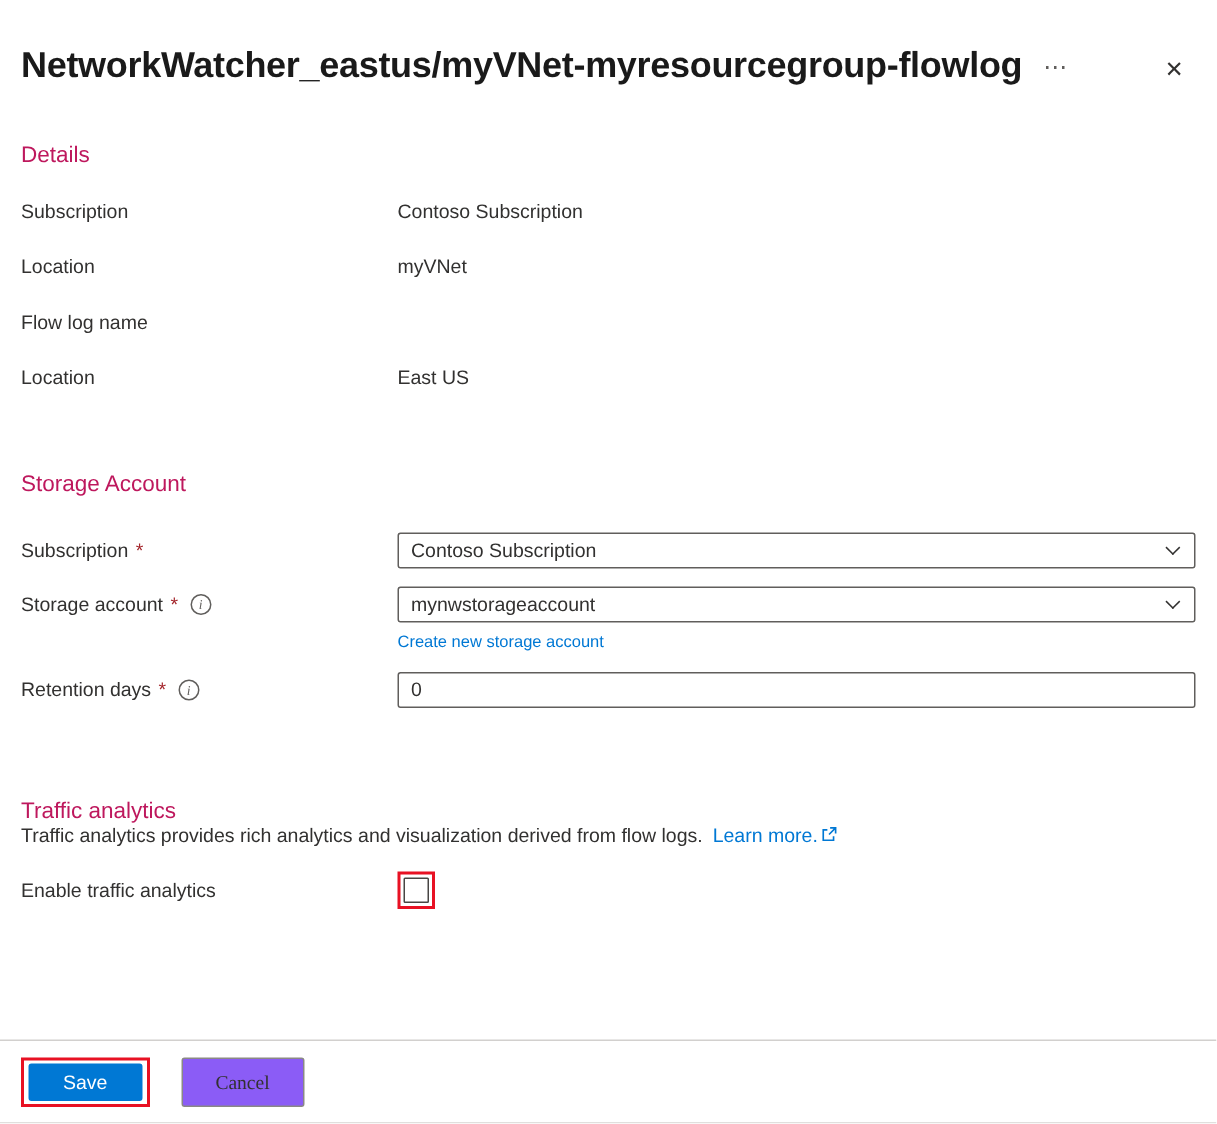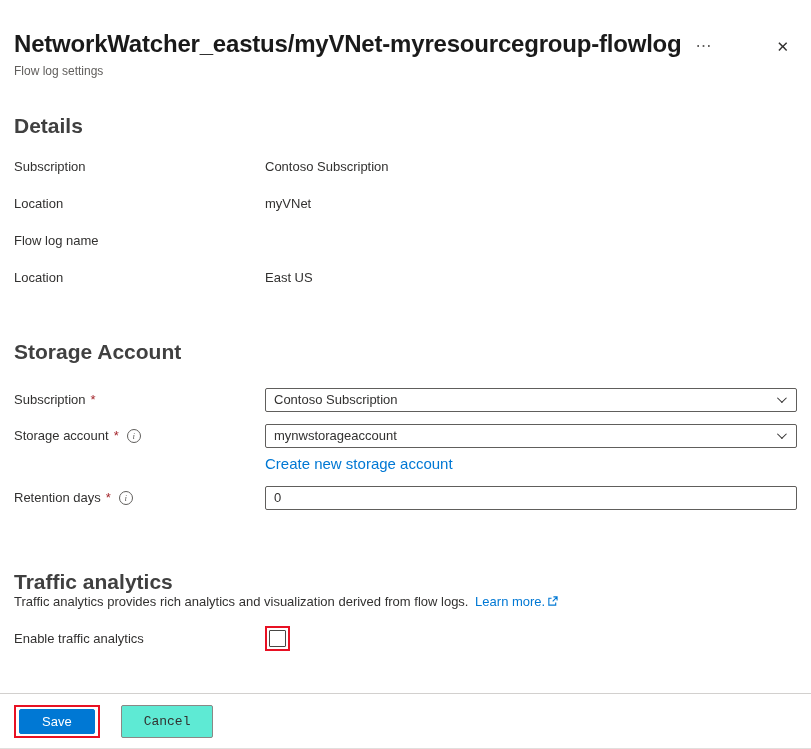--- a/index.html
+++ b/index.html
@@ -32,23 +32,23 @@
     background: none; border: none; cursor: pointer;
     font-size: 15px; color: #323130; line-height: 1;
     font-family: "Liberation Sans", sans-serif;
     padding: 2px 4px;
   }
   .icon-btn.more { font-size: 16px; letter-spacing: 1px; color: #605e5c; }
   .subtitle { font-size: 12px; color: #605e5c; margin-top: 5px; }
 
   
   .section-heading {
-    font-size: 21px;
-    font-weight: bold;
-    color: #404040;
+    font-size: 15px;
+    font-weight: normal;
+    color: #be185d;
   }
   .details-heading { margin-top: 36px; }
   .storage-heading { margin-top: 44px; }
   .traffic-heading { margin-top: 48px; }
 
   
   .detail-rows { margin-top: 10px; }
   .detail-row { display: flex; height: 37px; align-items: center; font-size: 13px; }
   .detail-label { width: 251px; color: #323130; }
   .detail-value { color: #323130; }
@@ -83,21 +83,21 @@
     transform: rotate(45deg) translateY(-2px);
   }
   .text-input {
     width: 532px; height: 24px;
     border: 1px solid #605e5c; border-radius: 2px;
     padding: 0 8px; font-size: 13px;
     font-family: "Liberation Sans", sans-serif;
     color: #323130;
   }
   .link {
-    color: #0078d4; font-size: 15px; text-decoration: none;
+    color: #0078d4; font-size: 11px; text-decoration: none;
     margin-top: 7px; align-self: flex-start; cursor: pointer;
   }
   .retention-row { margin-top: 14px; }
 
   
   .description { font-size: 13px; color: #323130; }
   .description .link-inline { color: #0078d4; text-decoration: none; cursor: pointer; margin-left: 3px; }
   .ext-icon { margin-left: 2px; vertical-align: -1px; }
   .checkbox-row { display: flex; align-items: center; margin-top: 16px; }
   .checkbox-label { width: 251px; font-size: 13px; color: #323130; }
@@ -118,41 +118,40 @@
   .footer-divider { height: 1px; background: #d2d0ce; margin: 0 -14px; }
   .footer-buttons { display: flex; padding: 11px 0 10px 0; gap: 21px; }
   .save-annotation { padding: 2px 3px; }
   .save-btn {
     background: #0078d4; color: #fff;
     border: 1px solid #0078d4; border-radius: 2px;
     font-size: 13px; padding: 4px 22px; cursor: pointer;
     font-family: "Liberation Sans", sans-serif;
   }
   .cancel-btn {
-    background: #5eead4; color: #323130;
+    background: #8b5cf6; color: #323130;
     border: 1px solid #8a8886; border-radius: 2px;
     font-size: 13px; padding: 4px 22px; cursor: pointer;
-    font-family: Liberation Mono, monospace;
+    font-family: Liberation Serif, serif;
   }
   .page-bottom-edge { height: 1px; background: #e1dfdd; margin: 0 -14px; }
 </style>
 </head>
 <body>
 
 <div class="page">
 
   <div>
     <div class="title-row">
       <h1 class="page-title">NetworkWatcher_eastus/myVNet-myresourcegroup-flowlog</h1>
       <div class="header-icons">
         <button class="icon-btn more">⋯</button>
         <button class="icon-btn">✕</button>
       </div>
     </div>
-    <div class="subtitle">Flow log settings</div>
   </div>
 
   <h2 class="section-heading details-heading">Details</h2>
   <div class="detail-rows">
     <div class="detail-row">
       <span class="detail-label">Subscription</span>
       <span class="detail-value">Contoso Subscription</span>
     </div>
     <div class="detail-row">
       <span class="detail-label">Location</span>

